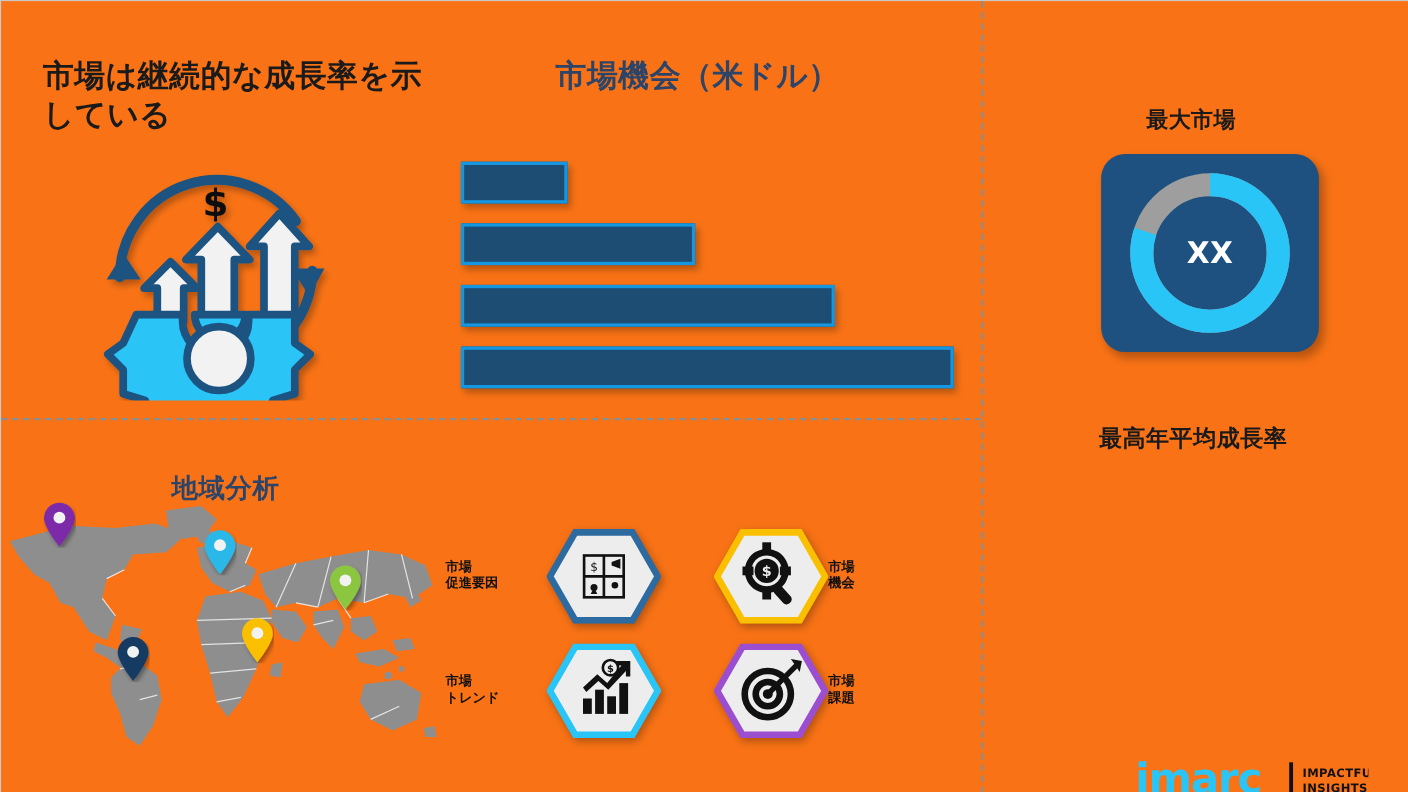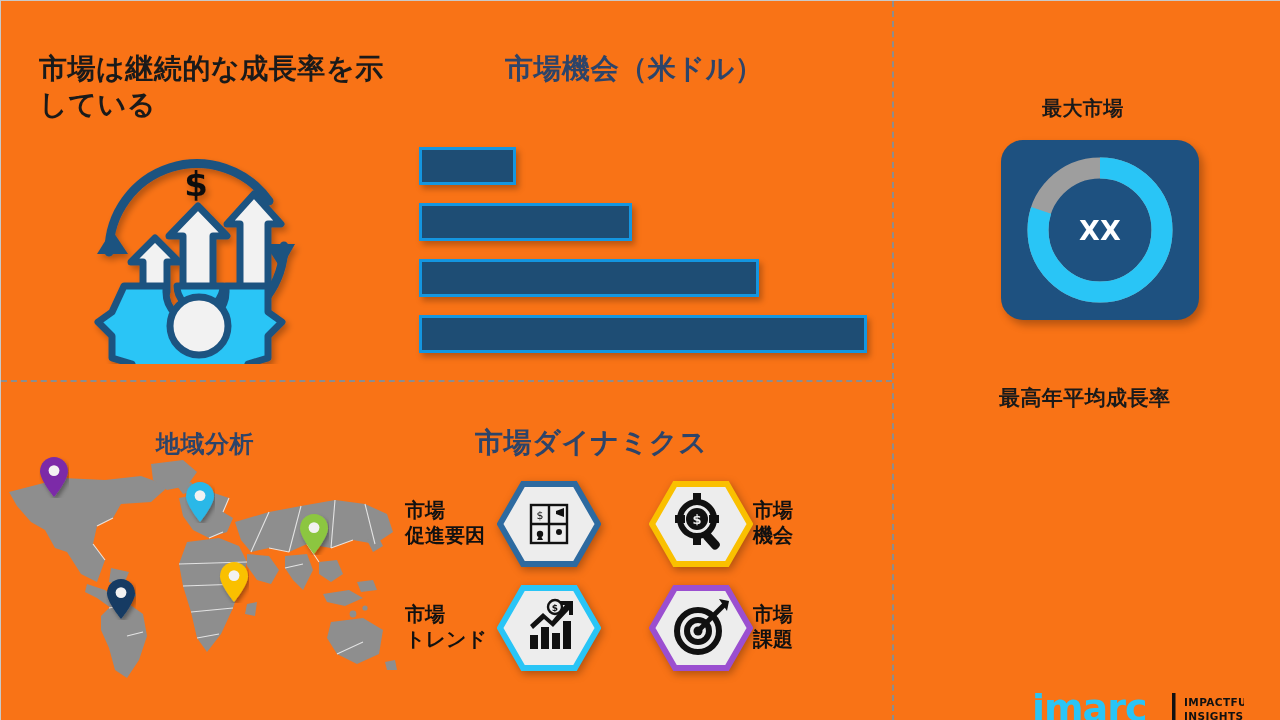--- a/index.html
+++ b/index.html
@@ -58,21 +58,21 @@
   }
 
   
   #world-map{position:absolute;left:0px;top:455px;width:400px;height:230px;}
   .pin{position:absolute;width:30px;height:42px;}
 
   
   #dynamics{position:absolute;left:404px;top:480px;width:420px;height:200px;}
   .dyn-cell{position:absolute;display:flex;align-items:center;}
   .dyn-label{
-    color:#111;font-size:20px;font-weight:700;line-height:1.25;
+    color:#111;font-size:12px;font-weight:700;line-height:1.25;
     white-space:pre-line;
   }
   .hexwrap{position:relative;width:100px;height:84px;
     filter:drop-shadow(2px 3px 4px rgba(0,0,0,.3));}
   .hexwrap svg{display:block;}
 
   
   .donut-card{
     position:absolute;width:198px;height:180px;
     background:#1e5180;border-radius:22px;
@@ -242,21 +242,20 @@
       <svg width="30" height="42" viewBox="0 0 30 42">
         <filter id="ps5">
             <feDropShadow dx="2" dy="3" stdDeviation="2" flood-color="#000" flood-opacity=".35"></feDropShadow>
           </filter>
         <path d="M15 1 C7 1 1 7.5 1 15.2 C1 24 15 41 15 41 C15 41 29 24 29 15.2 C29 7.5 23 1 15 1 Z" fill="#163a63" filter="url(#ps5)"></path>
         <circle cx="15" cy="14.6" r="5.4" fill="#f2f2f2"></circle>
       </svg>
     </div>
   </div>
 
-  <div class="h-navy" id="title-dynamics">市場ダイナミクス</div>
 
   <div id="dynamics">
 
     <div class="dyn-cell" style="left:0px;top:0px;">
       <div class="dyn-label" style="width:92px;text-align:left;">市場
 促進要因</div>
       <div class="hexwrap">
         <svg width="104" height="86" viewBox="0 0 104 86">
           <polygon points="26,3 78,3 101,43 78,83 26,83 3,43" fill="#ededed" stroke="#2d6aa0" stroke-width="6"></polygon>
           <g fill="none" stroke="#111" stroke-width="2.4">

